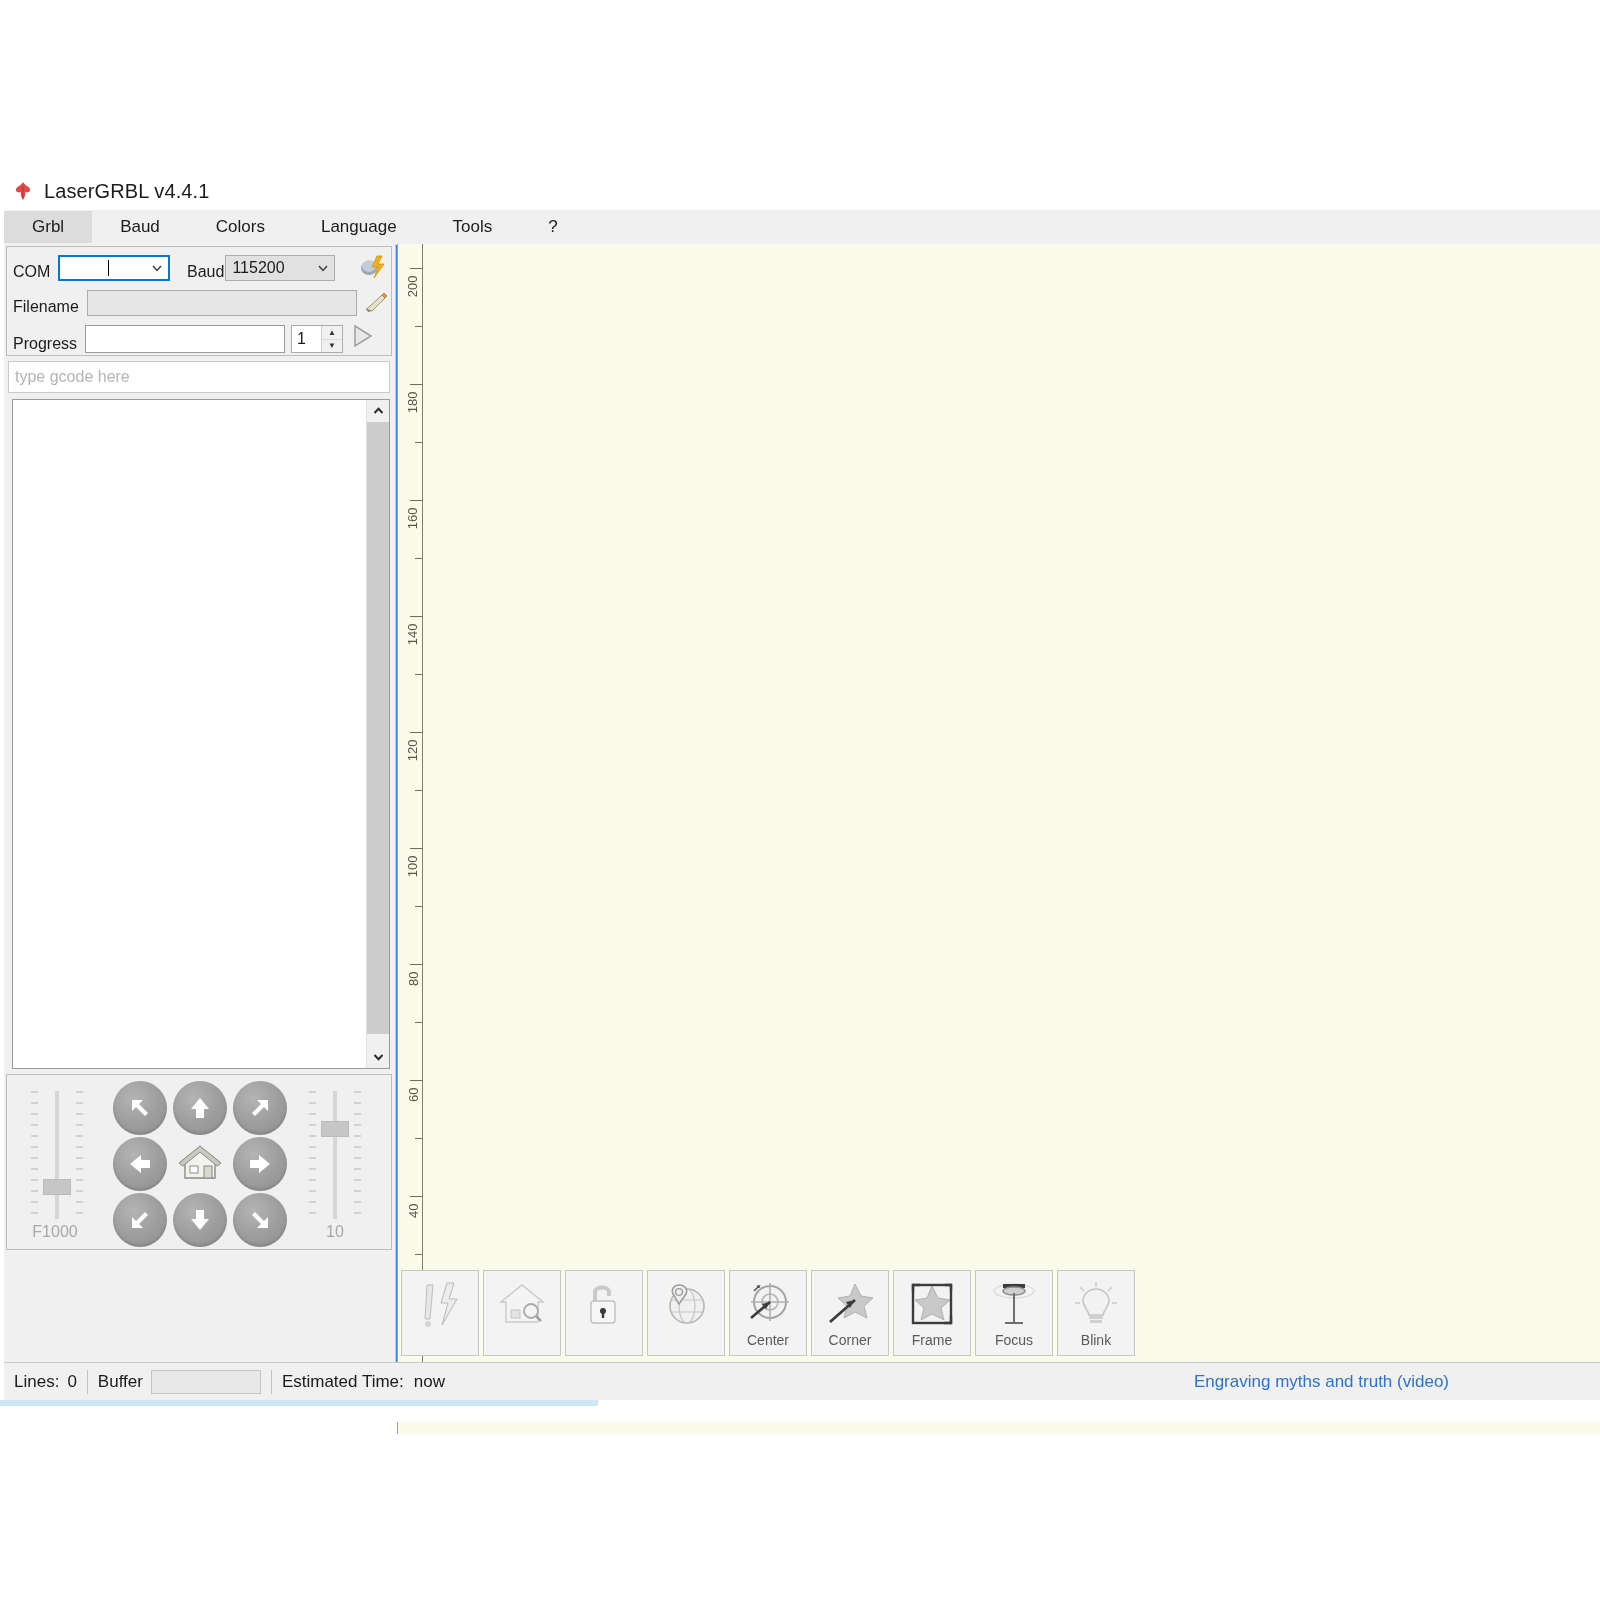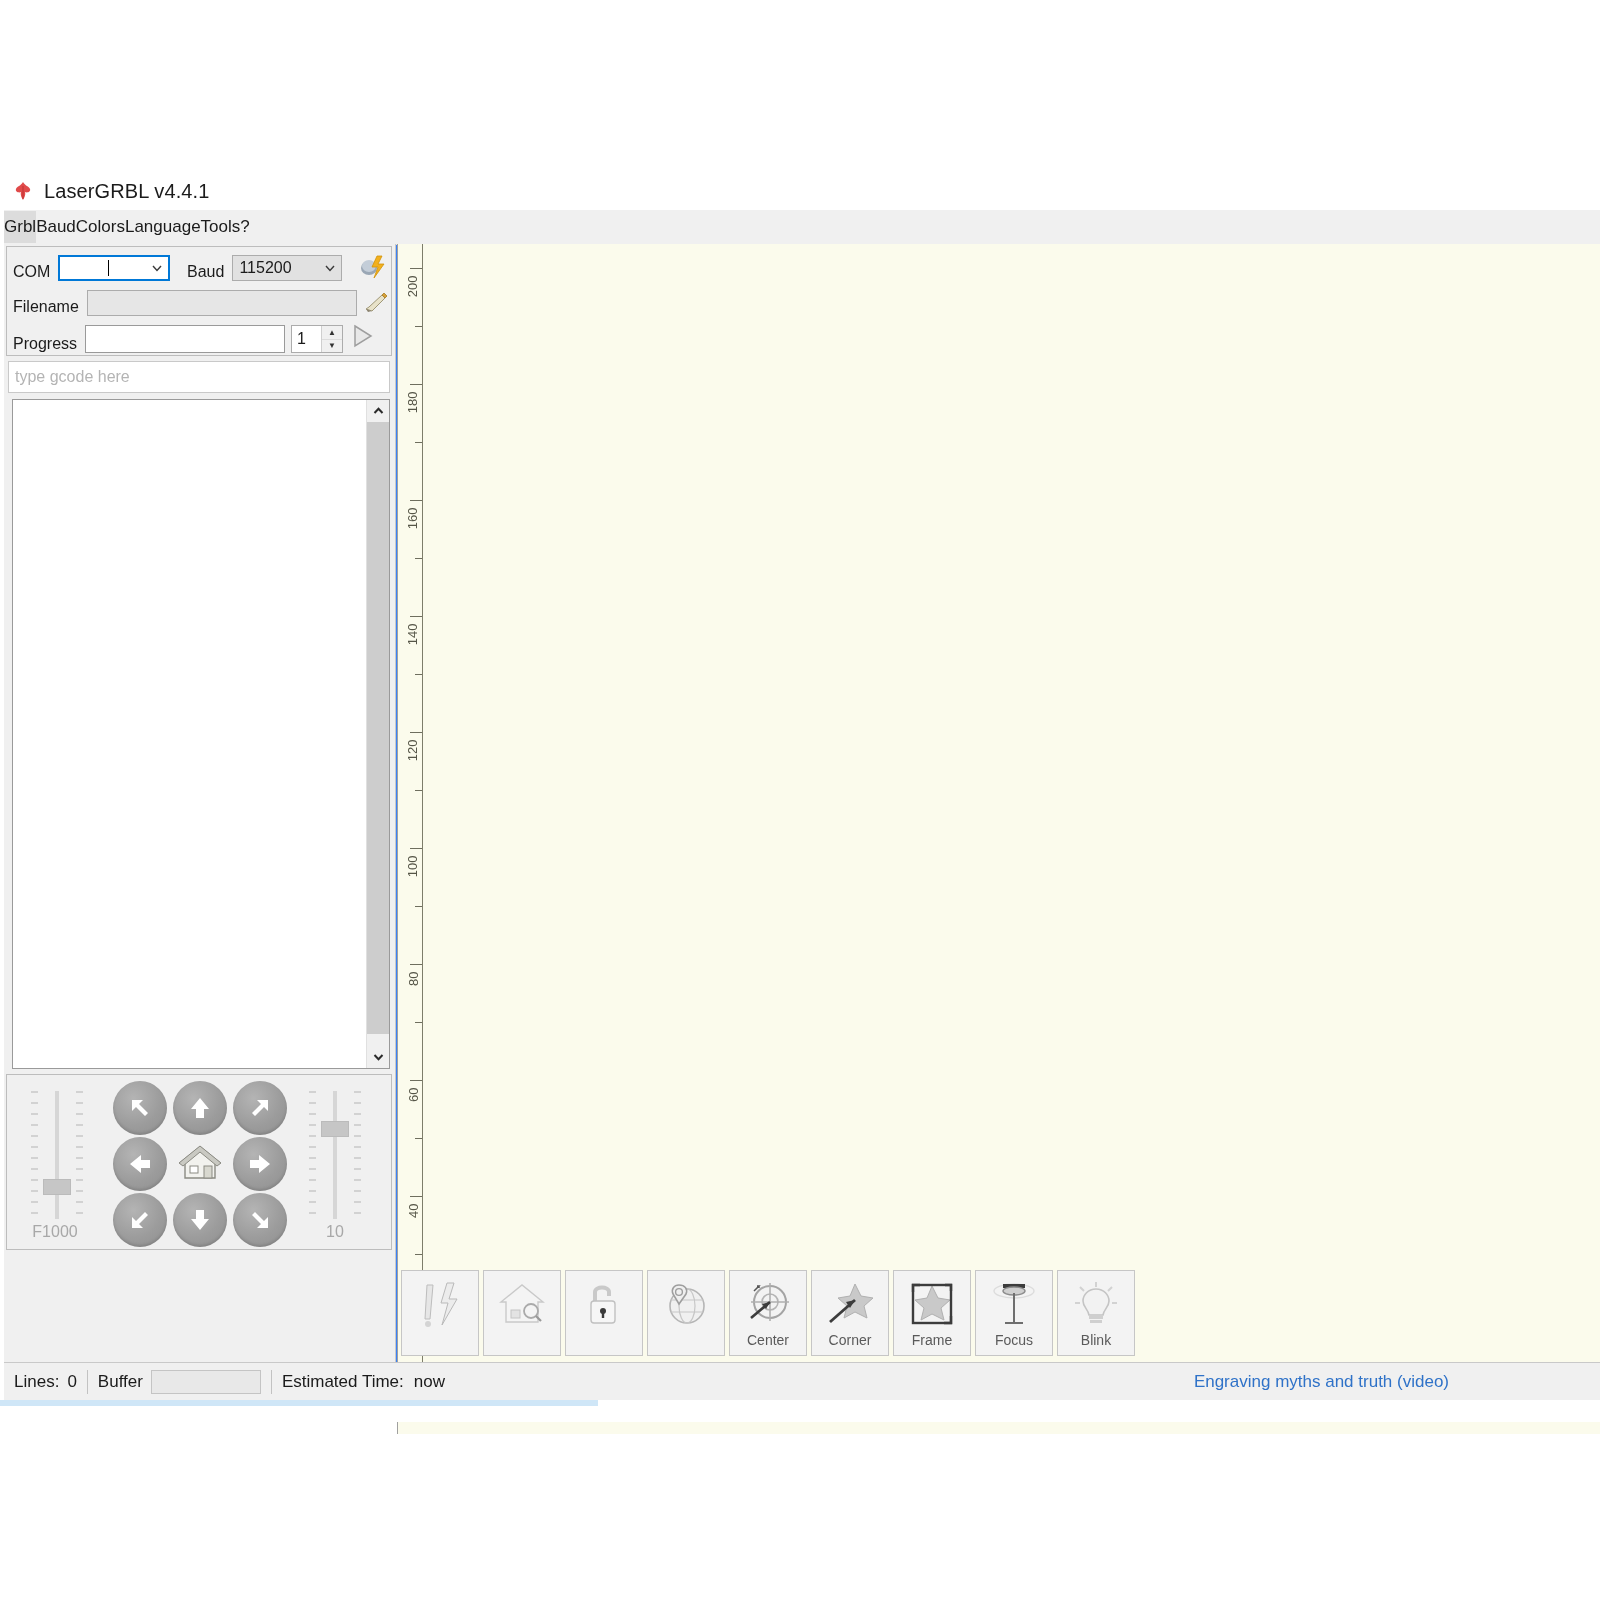--- a/index.html
+++ b/index.html
@@ -30,21 +30,21 @@
     font-size:20px;color:#1b1b1b;letter-spacing:0.1px;
   }
   
   #menu-bar{
     position:absolute; left:0; top:38px; width:1600px; height:34px;
     background:#f0f0f0;
     display:flex; align-items:center;
     border-bottom:1px solid #e4e4e4;
   }
   .menu-item{
-    padding:6px 0; font-size:17px; color:#1b1b1b; cursor:default;
+    padding:6px 28px; font-size:17px; color:#1b1b1b; cursor:default;
     white-space:nowrap;
   }
   .menu-item.selected{ background:#dcdcdc; }
   
   #left-panel{
     position:absolute; left:0; top:72px; width:392px; height:1118px;
     background:#f0f0f0;
     border-right:1px solid #c8c8c8;
     box-sizing:border-box;
   }
@@ -261,21 +261,21 @@
           <span class="caret-bar"></span>
           <span class="caret">
             <svg class="caret-ico" width="10" height="7" viewBox="0 0 10 7">
                 <path d="M1 1 L5 5.5 L9 1" stroke="#3a3a3a" stroke-width="1.4" fill="none"></path>
               </svg>
           </span>
         </div>
       </div>
       <div class="row" style="left:180px;top:8px;">
         <span class="lbl">Baud</span>
-        <div class="combo grey" style="width:110px;margin-left:8px;">
+        <div class="combo grey" style="width:110px;margin-left:1px;">
           <span class="val">115200</span>
           <span class="caret">
             <svg class="caret-ico" width="10" height="7" viewBox="0 0 10 7">
                 <path d="M1 1 L5 5.5 L9 1" stroke="#3a3a3a" stroke-width="1.4" fill="none"></path>
               </svg>
           </span>
         </div>
       </div>
       <div class="row" style="left:352px;top:6px;">
         <span>

